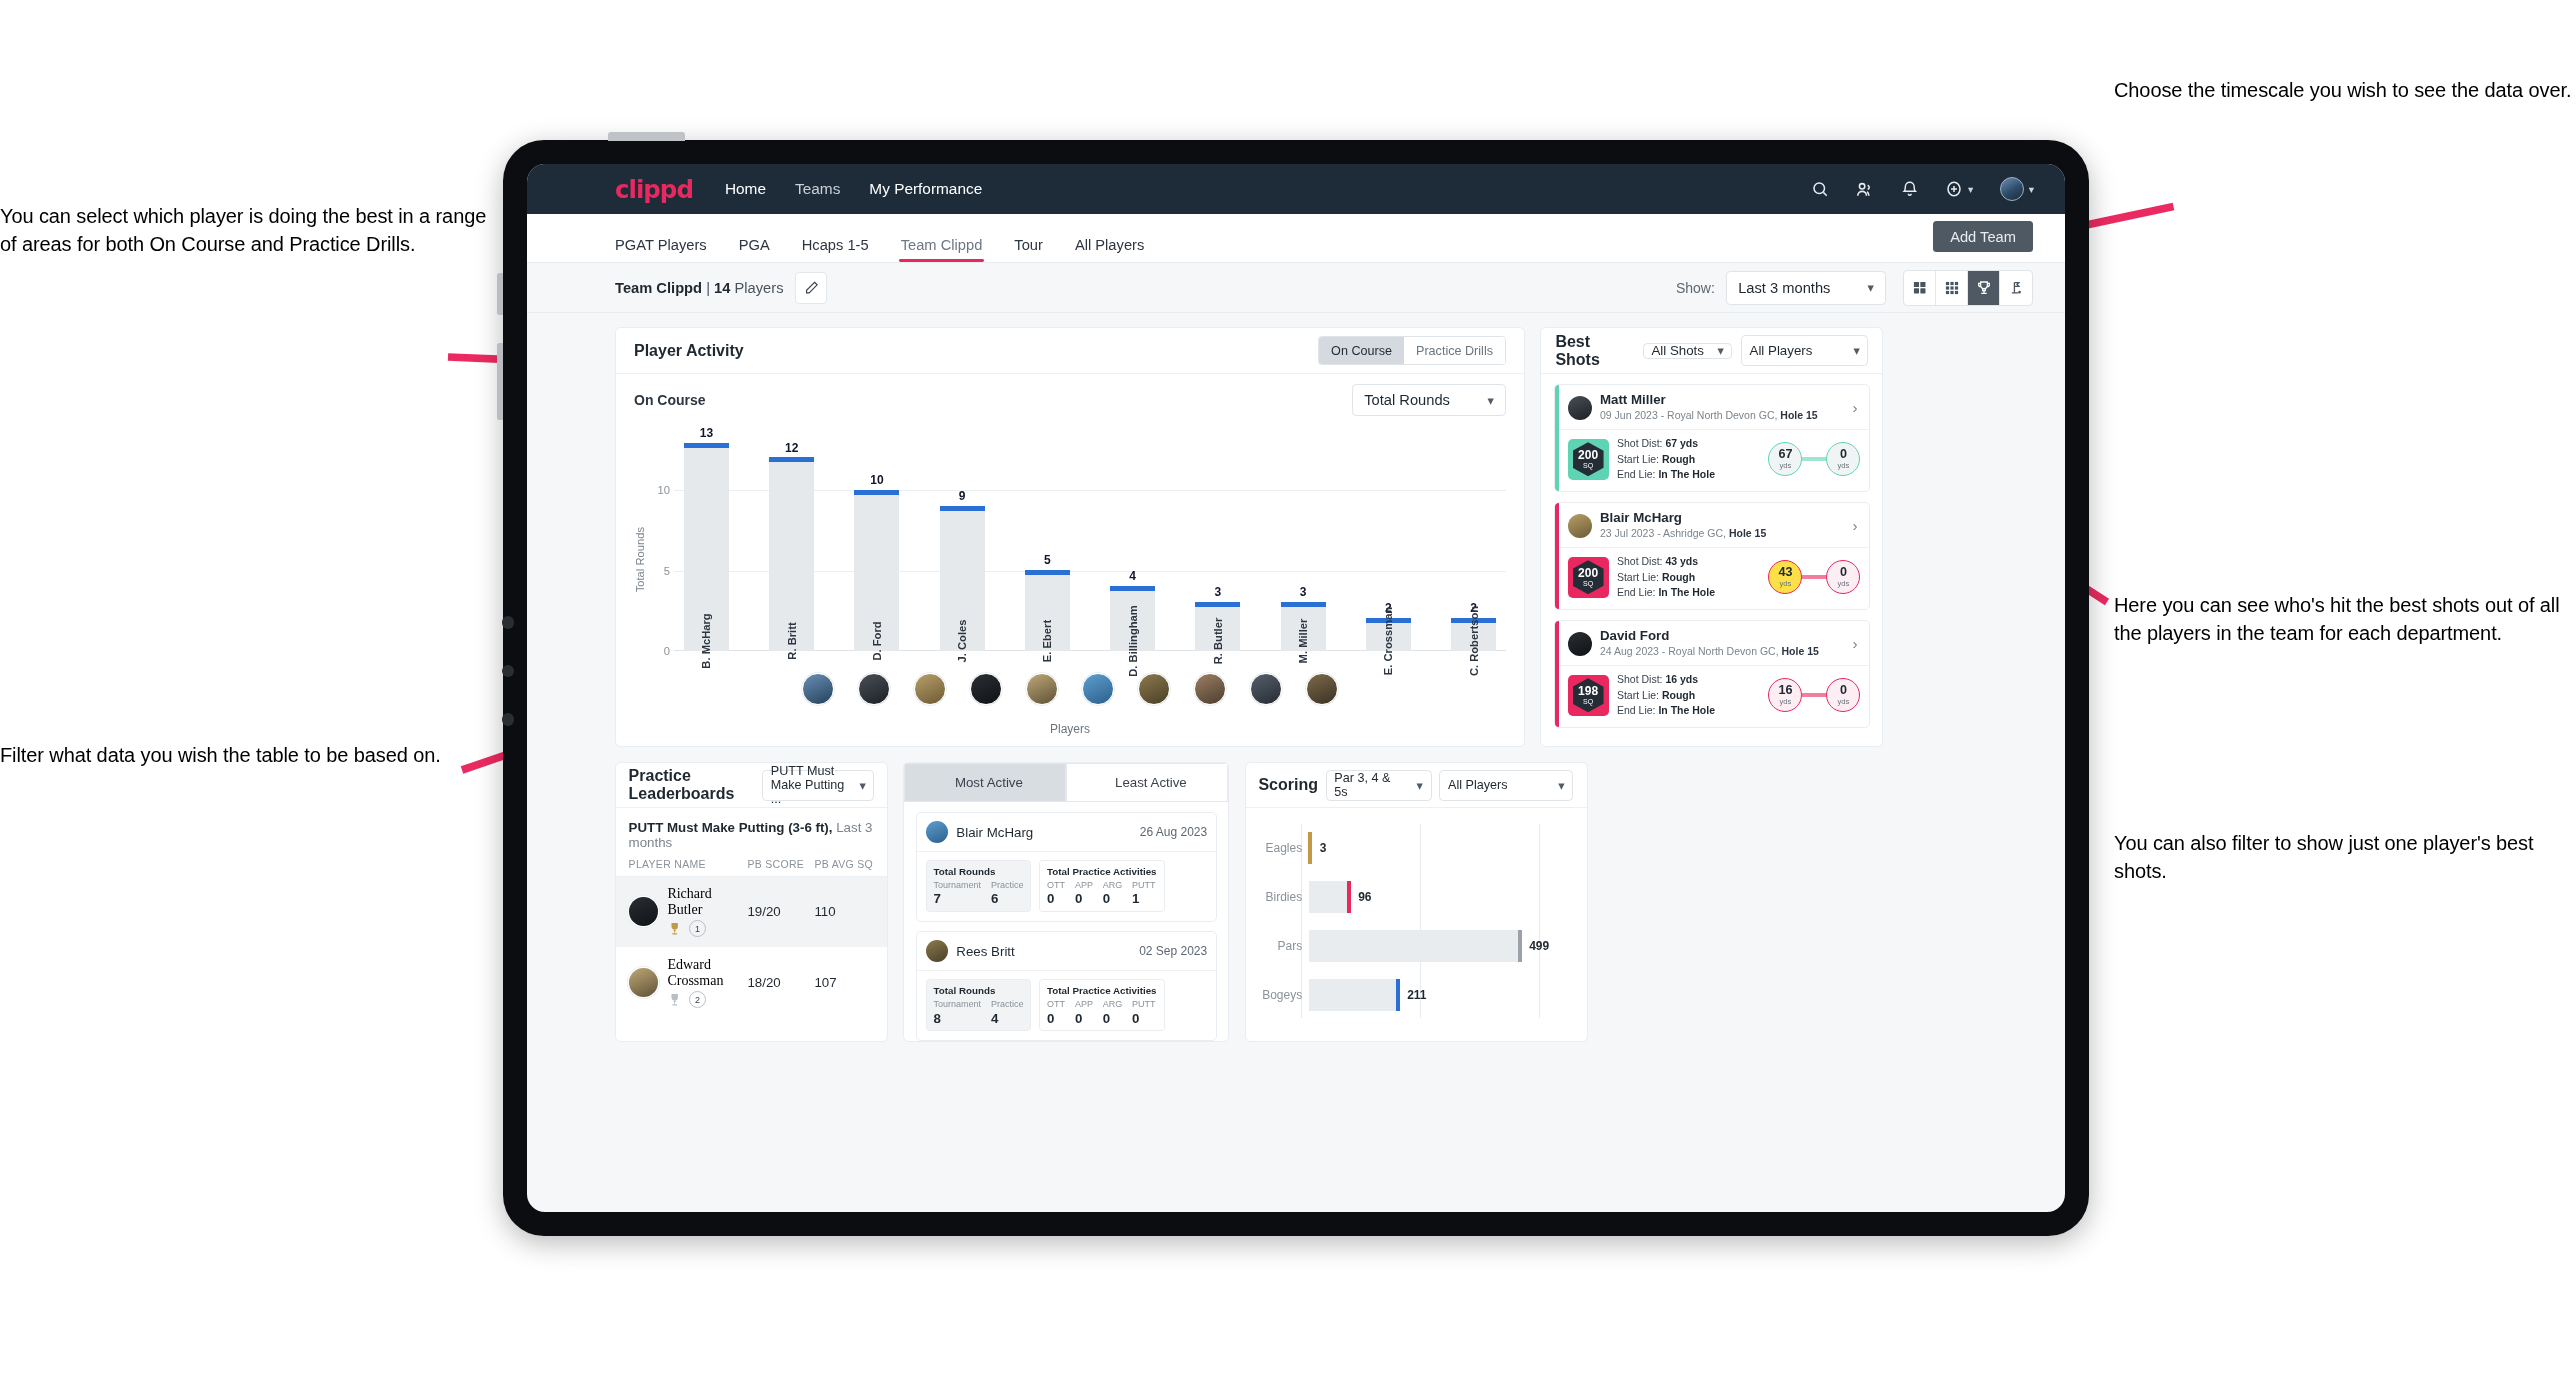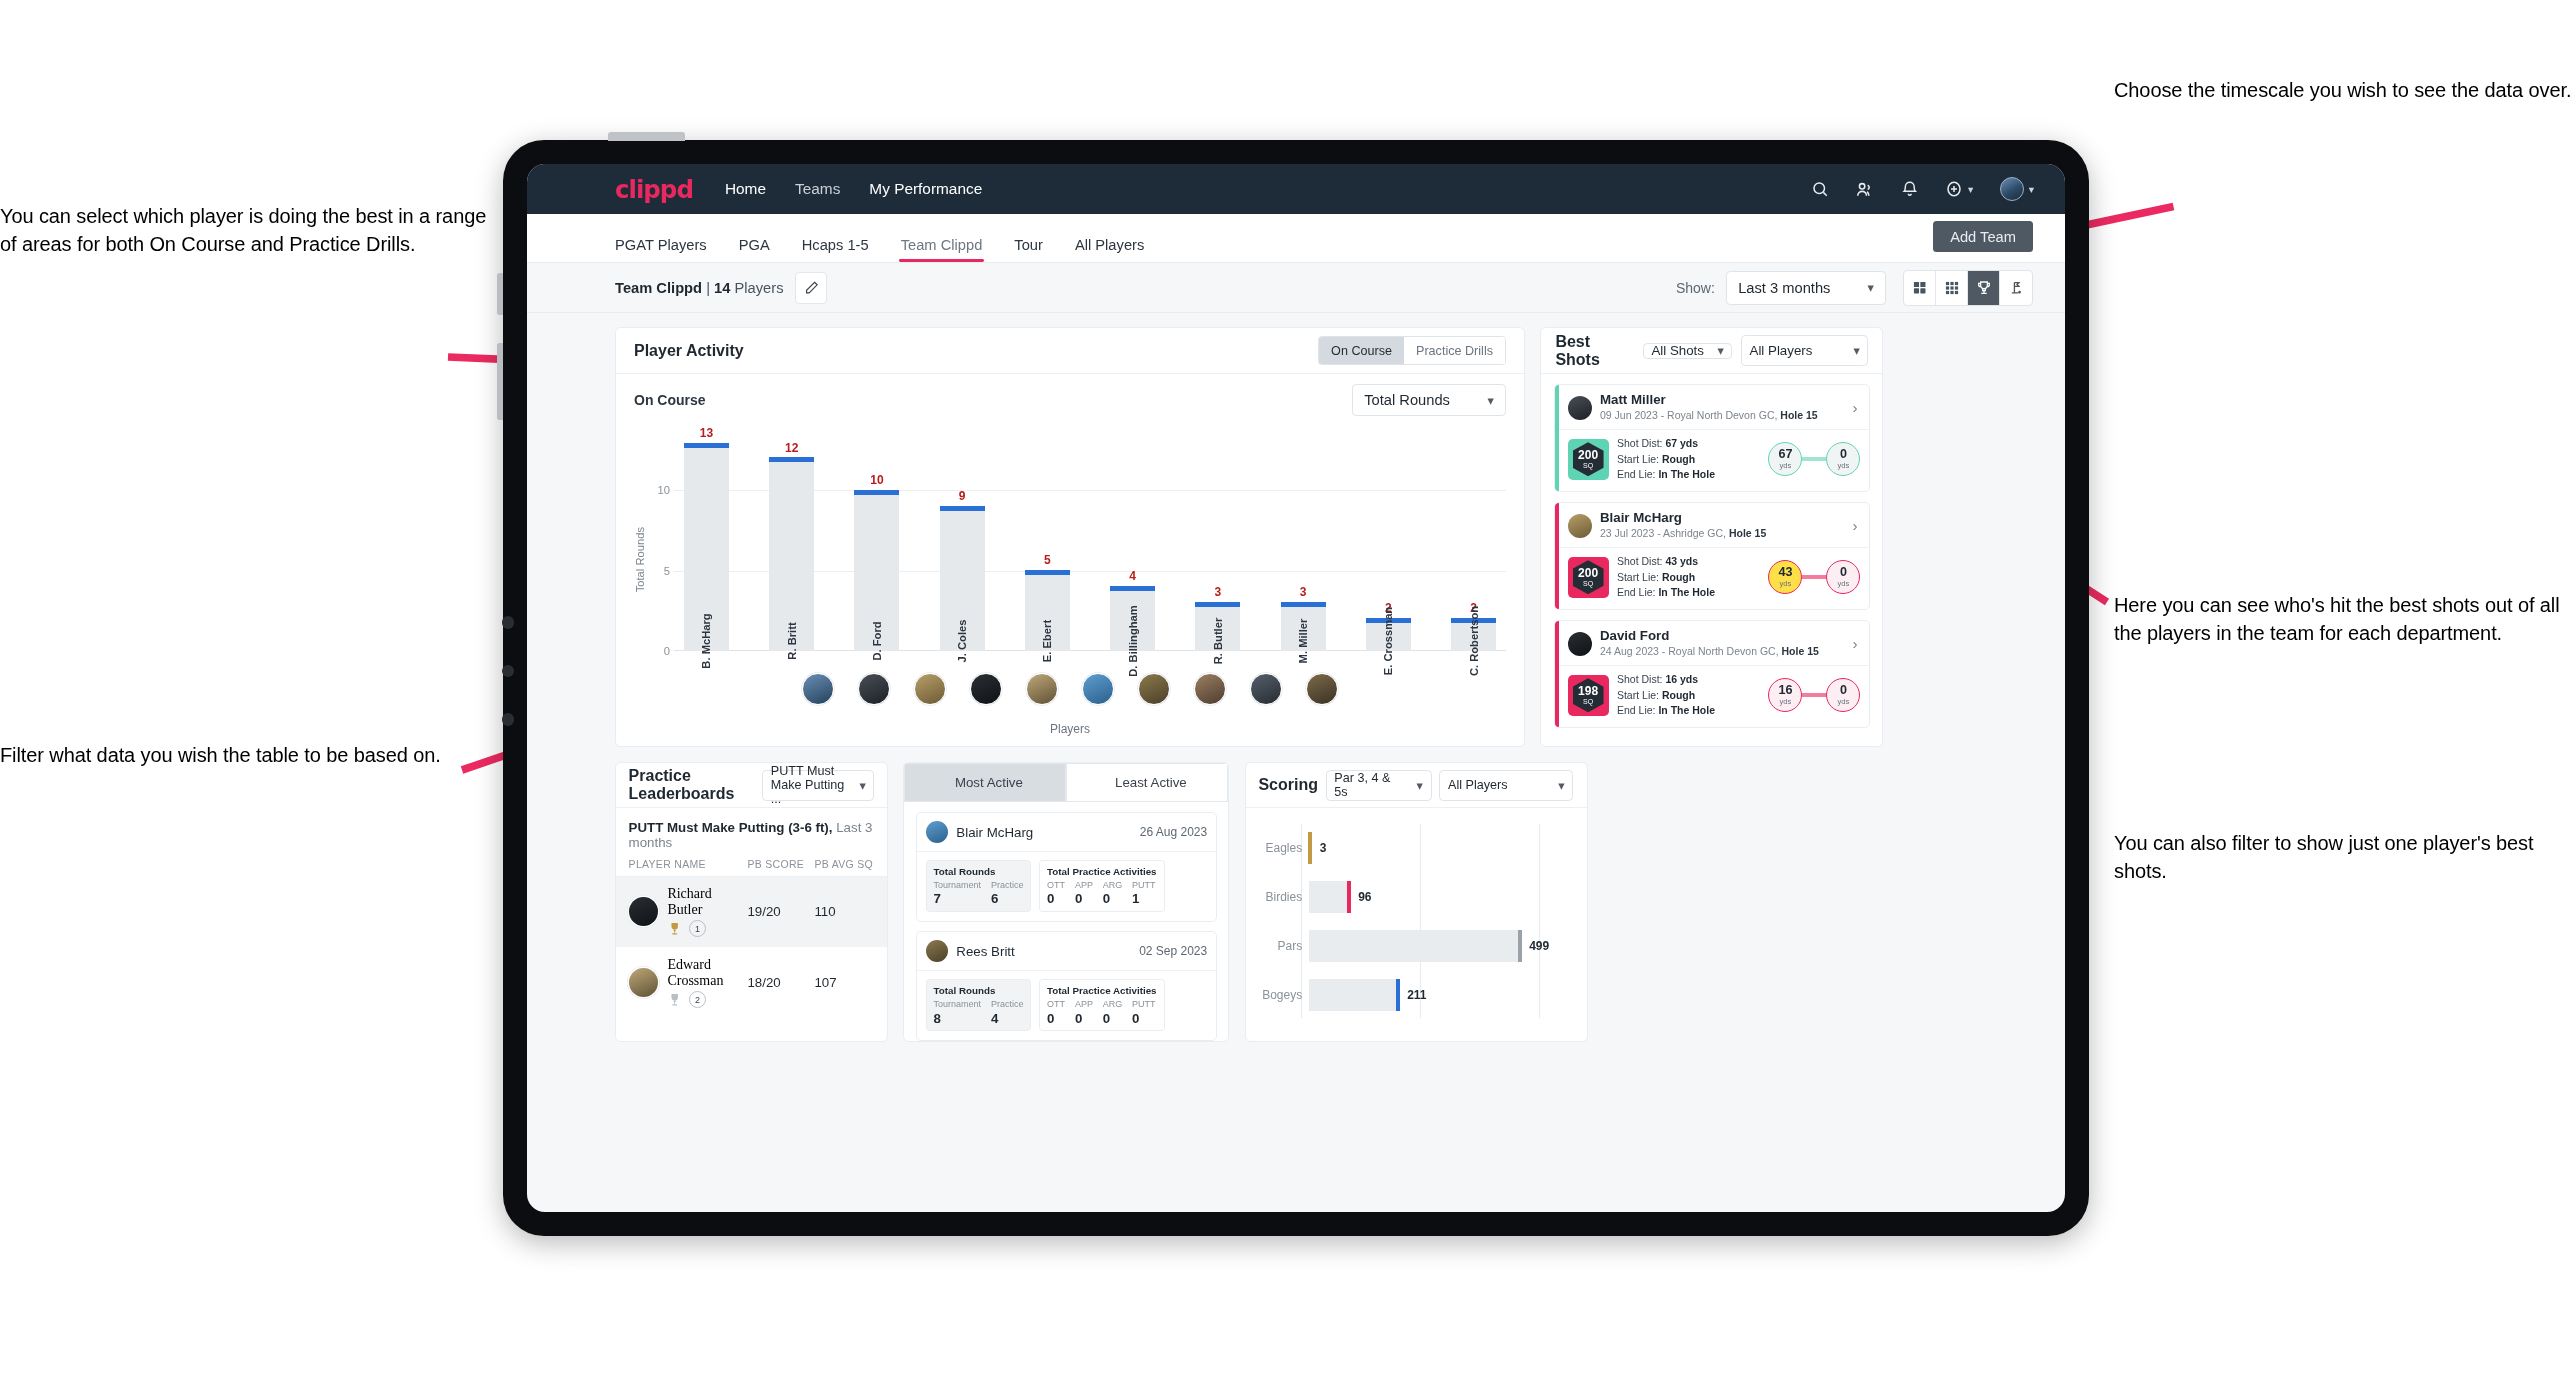--- a/index.html
+++ b/index.html
@@ -103,21 +103,21 @@
   .ylabel { writing-mode: vertical-rl; transform: rotate(180deg); font-size: 11.2px;
             color: #7b848d; align-self: center; margin-right: 4.2px; padding-bottom: 42px; }
   .yaxis { width: 24px; position: relative; }
   .ytick { position: absolute; right: 4.2px; font-size: 11.2px; color: #8a9299; transform: translateY(-50%); }
   .plot { flex: 1; position: relative; }
   .gline { position: absolute; left: 0; right: 0; height: 0.7px; background: #eceff2; }
   .bars { position: absolute; left: 0; right: 0; bottom: 0; top: 0;
           display: flex; align-items: flex-end; justify-content: space-between; padding: 0 9.8px; }
   .barcol { width: 45px; position: relative; display: flex; flex-direction: column;
             align-items: center; justify-content: flex-end; height: 100%; }
-  .barval { font-size: 12px; color: #b91c1c; font-weight: 700; margin-bottom: 3.5px; }
+  .barval { font-size: 12px; color: #0f172a; font-weight: 700; margin-bottom: 3.5px; }
   .bar { width: 45px; background: #e6e9ec; position: relative; }
   .bar::before { content:""; position:absolute; left:0; right:0; top:-0.7px; height:4.9px; background:#2a6fd6; }
   .barname { position: absolute; bottom: 4.2px; left: 50%; transform: translateX(-50%) rotate(-90deg);
              transform-origin: center; white-space: nowrap; font-size: 11.2px; color: #2c3540;
              font-weight: 600; }
   .xline { position: absolute; left: 0; right: 0; bottom: 0; height: 1.4px; background: #dfe3e7; }
 
   .avatrow { height: 67px; display: flex; align-items: center; justify-content: center;
              gap: 24px; padding: 0 42px; }
   .pav { width: 32px; height: 32px; border-radius: 50%; border: 1.4px solid #fff;

